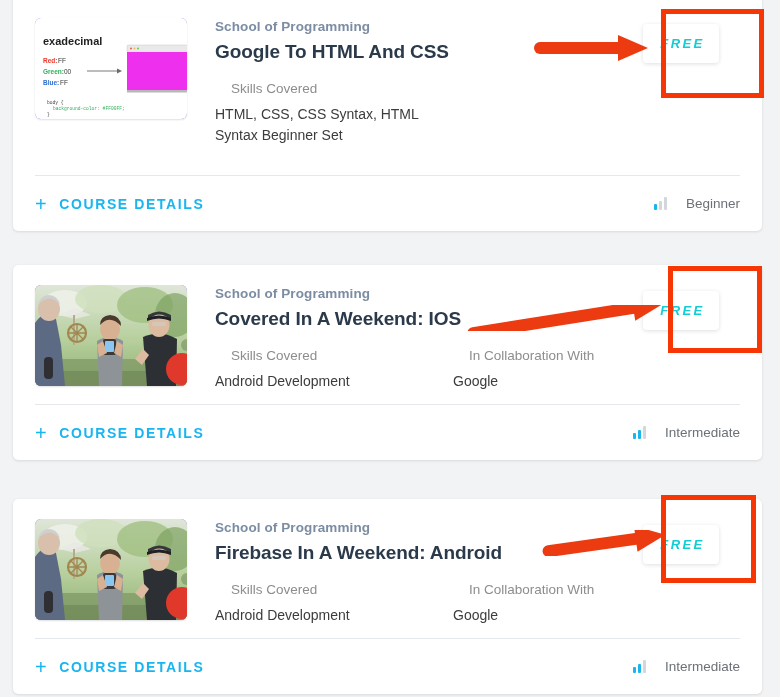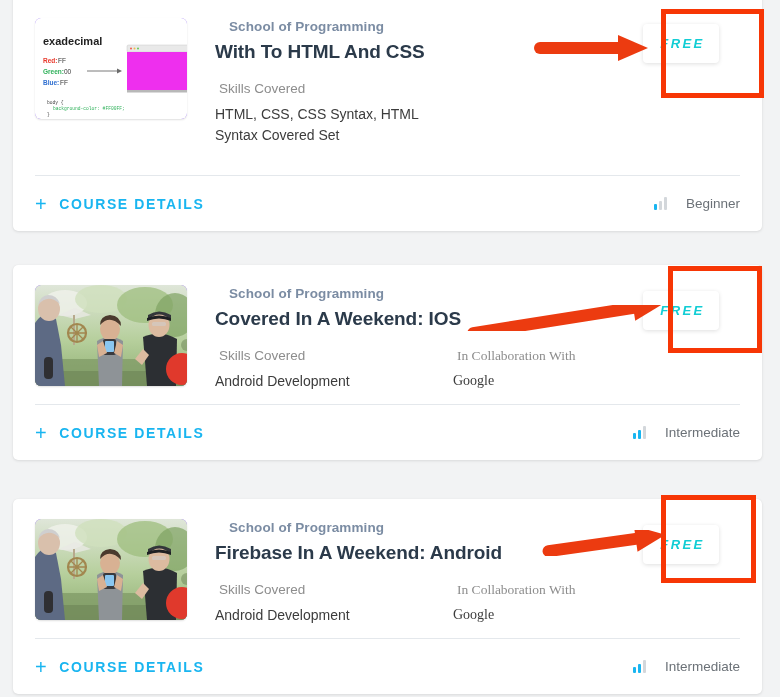--- a/index.html
+++ b/index.html
@@ -62,41 +62,41 @@
     flex: 1 1 auto;
     padding-left: 28px;
     padding-top: 1px;
     min-width: 0;
   }
   .school {
     font-size: 13.5px;
     color: #7b8ca3;
     font-weight: 600;
     letter-spacing: .1px;
-    margin: 0 0 5px 14px;
+    margin: 0 0 5px 0;
     line-height: 1.2;
   }
   .title {
     font-size: 19px;
     font-weight: 700;
     color: #2b3a4a;
     margin: 0 0 16px 0;
     line-height: 1.25;
     letter-spacing: -.1px;
   }
   .meta-row {
     display: flex;
   }
   .meta-col { }
   .meta-col.skills { width: 238px; flex: 0 0 238px; }
-  .meta-col.collab { flex: 1 1 auto; font-family: Liberation Serif, serif; }
+  .meta-col.collab { flex: 1 1 auto; }
   .meta-label {
     font-size: 13.5px;
     color: #8d8d8d;
-    margin: 0 0 7px 4px;
+    margin: 0 0 7px 16px;
     line-height: 1.3;
   }
   .meta-value {
     font-size: 14px;
     color: #3c3c3c;
     line-height: 1.45;
     margin: 0;
     max-width: 215px;
   }
 
@@ -234,25 +234,25 @@
           <rect x="92" y="34" width="62" height="38" fill="#ee2fee"></rect>
           <rect x="92" y="72" width="62" height="2.5" fill="#b8b8b8"></rect>
           <text x="12" y="86" font-family="Liberation Mono, monospace" font-size="4.6" fill="#444">body {</text>
           <text x="18" y="92" font-family="Liberation Mono, monospace" font-size="4.6" fill="#2fb15a">background-color: #FF00FF;</text>
           <text x="12" y="98" font-family="Liberation Mono, monospace" font-size="4.6" fill="#444">}</text>
         </svg>
       </div>
 
       <div class="info">
         <p class="school">School of Programming</p>
-        <h3 class="title">With To HTML And CSS</h3>
+        <h3 class="title">Google To HTML And CSS</h3>
         <div class="meta-row">
           <div class="meta-col skills">
             <p class="meta-label">Skills Covered</p>
-            <p class="meta-value">HTML, CSS, CSS Syntax, HTML Syntax Covered Set</p>
+            <p class="meta-value">HTML, CSS, CSS Syntax, HTML Syntax Beginner Set</p>
           </div>
         </div>
       </div>
 
       <div class="price-area">
         <div class="price-badge">FREE</div>
       </div>
     </div>
 
     <div class="card-footer">

